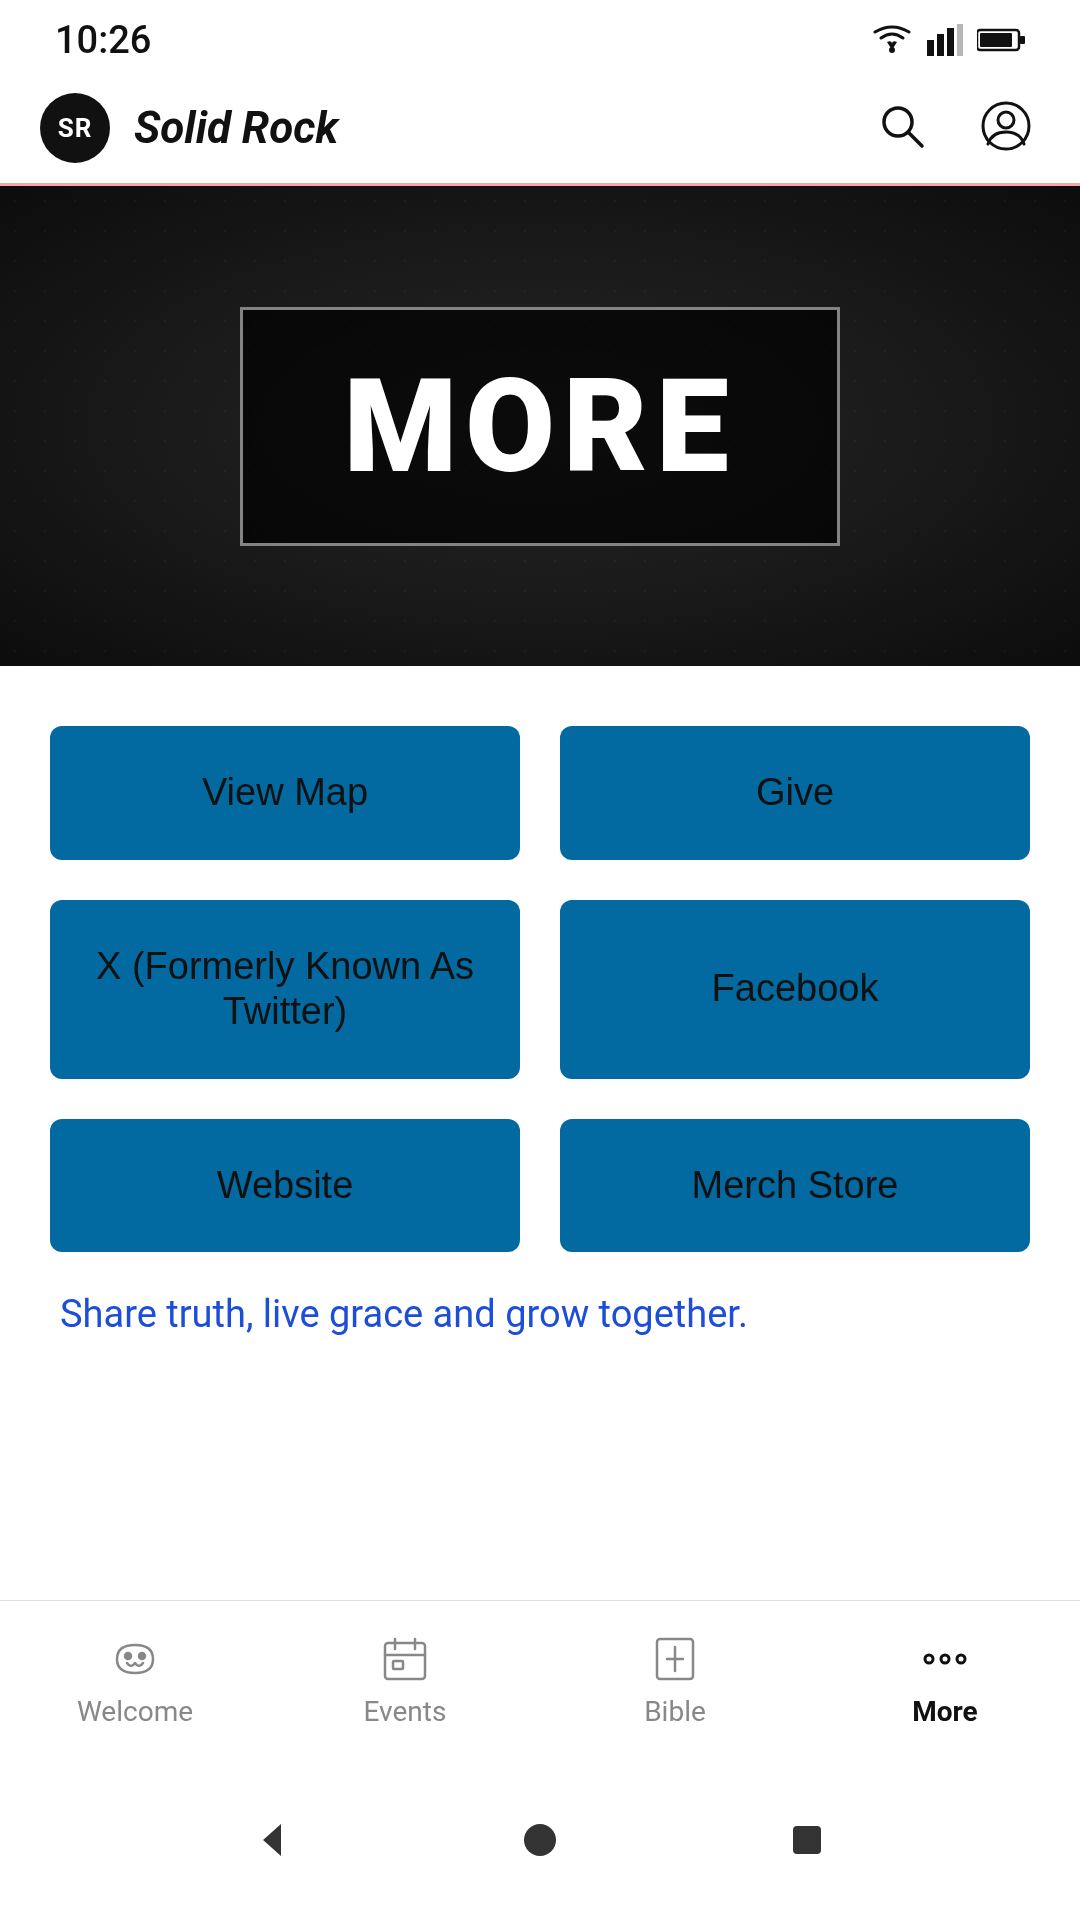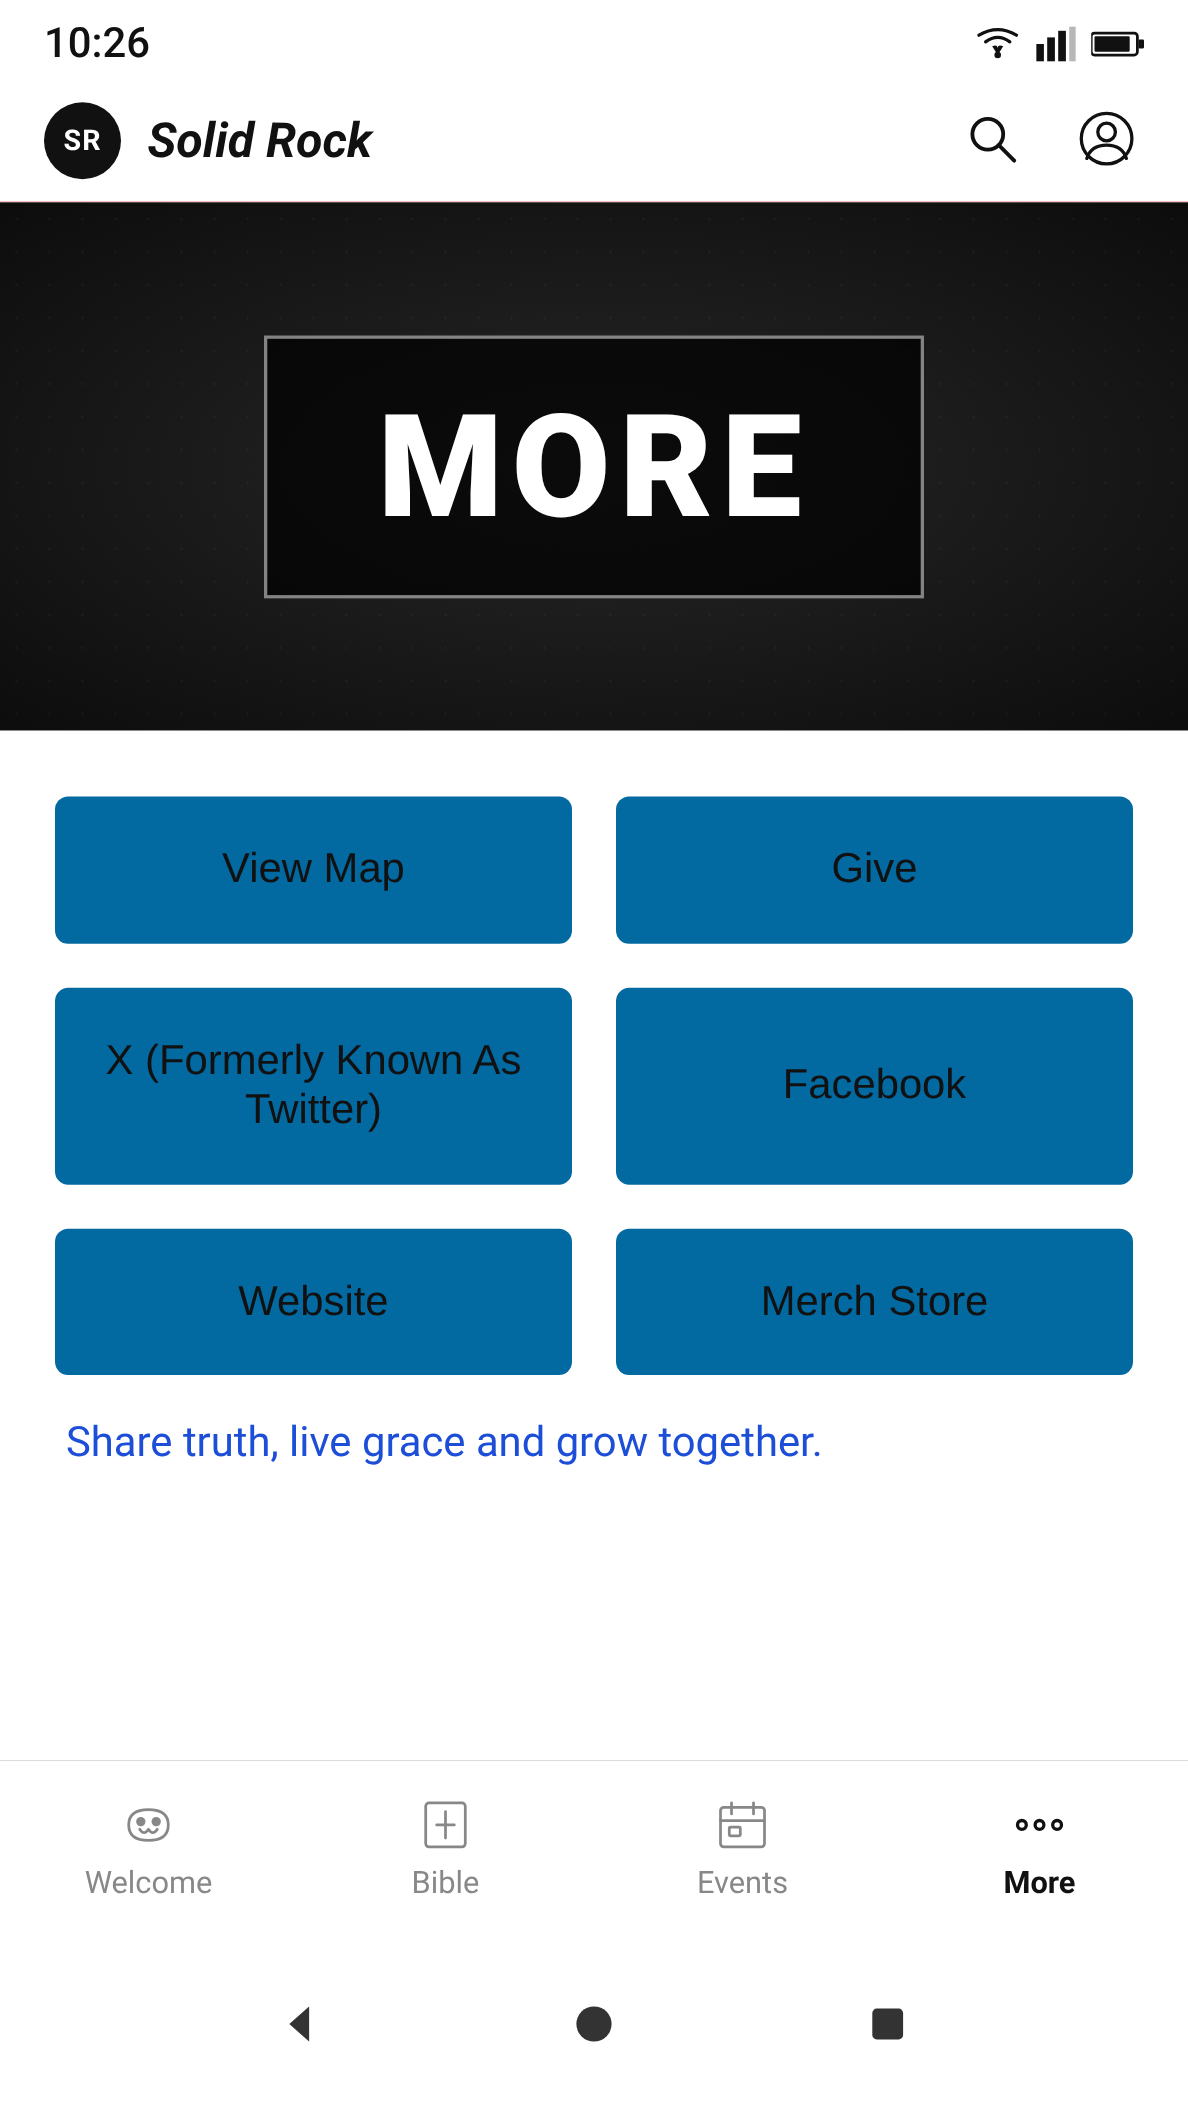--- a/index.html
+++ b/index.html
@@ -12,21 +12,21 @@
       background: #fff;
       overflow: hidden;
       position: relative;
     }
 
     
     .status-bar {
       display: flex;
       justify-content: space-between;
       align-items: center;
-      padding: 18px 40px 10px;
+      padding: 18px 55px 10px;
       background: #fff;
     }
     .status-time {
       font-size: 38px;
       font-weight: 500;
       color: #111;
     }
     .status-icons {
       display: flex;
       align-items: center;
@@ -35,21 +35,21 @@
     .status-icons svg {
       fill: #111;
     }
 
     
     .header {
       display: flex;
       align-items: center;
       padding: 20px 40px;
       background: #fff;
-      border-bottom: 1px solid #fca5a5;
+      border-bottom: 3px solid #fca5a5;
     }
     .header-logo {
       width: 70px;
       height: 70px;
       border-radius: 50%;
       background: #111;
       display: flex;
       align-items: center;
       justify-content: center;
       color: #fff;
@@ -295,38 +295,38 @@
       <path d="M18 30 Q22 36 26 30 Q30 36 34 30" stroke="#888" fill="none"></path>
       <circle cx="19" cy="23" r="3" fill="#888"></circle>
       <circle cx="33" cy="23" r="3" fill="#888"></circle>
     </svg>
     <span class="nav-label">Welcome</span>
   </div>
 
 
   <div class="nav-item">
     <svg width="52" height="52" viewBox="0 0 52 52" stroke="#888" stroke-width="2.5" fill="none" stroke-linecap="round">
-      <rect x="8" y="6" width="36" height="40" rx="3"></rect>
-      <line x1="26" y1="14" x2="26" y2="38"></line>
-      <line x1="18" y1="26" x2="34" y2="26"></line>
-    </svg>
-    <span class="nav-label">Bible</span>
-  </div>
-
-  <div class="nav-item">
-    <svg width="52" height="52" viewBox="0 0 52 52" stroke="#888" stroke-width="2.5" fill="none" stroke-linecap="round">
       <rect x="6" y="10" width="40" height="36" rx="3"></rect>
       <line x1="6" y1="22" x2="46" y2="22"></line>
       <line x1="16" y1="6" x2="16" y2="16"></line>
       <line x1="36" y1="6" x2="36" y2="16"></line>
       <rect x="14" y="28" width="10" height="8" rx="1"></rect>
     </svg>
     <span class="nav-label">Events</span>
   </div>
 
+  <div class="nav-item">
+    <svg width="52" height="52" viewBox="0 0 52 52" stroke="#888" stroke-width="2.5" fill="none" stroke-linecap="round">
+      <rect x="8" y="6" width="36" height="40" rx="3"></rect>
+      <line x1="26" y1="14" x2="26" y2="38"></line>
+      <line x1="18" y1="26" x2="34" y2="26"></line>
+    </svg>
+    <span class="nav-label">Bible</span>
+  </div>
+
   <div class="nav-item active">
     <svg width="52" height="52" viewBox="0 0 52 52" stroke="#111" stroke-width="3" fill="#111" stroke-linecap="round">
       <circle cx="10" cy="26" r="4"></circle>
       <circle cx="26" cy="26" r="4"></circle>
       <circle cx="42" cy="26" r="4"></circle>
     </svg>
     <span class="nav-label">More</span>
   </div>
 </nav>
 

